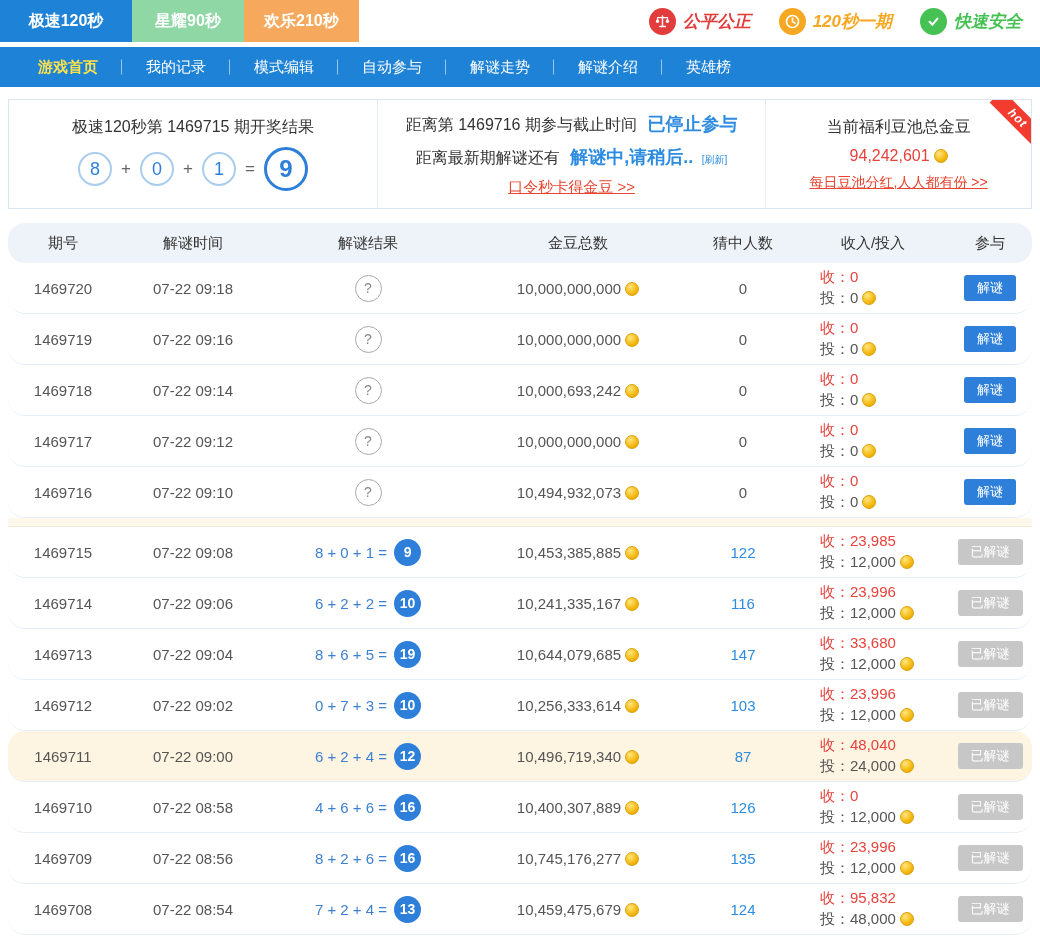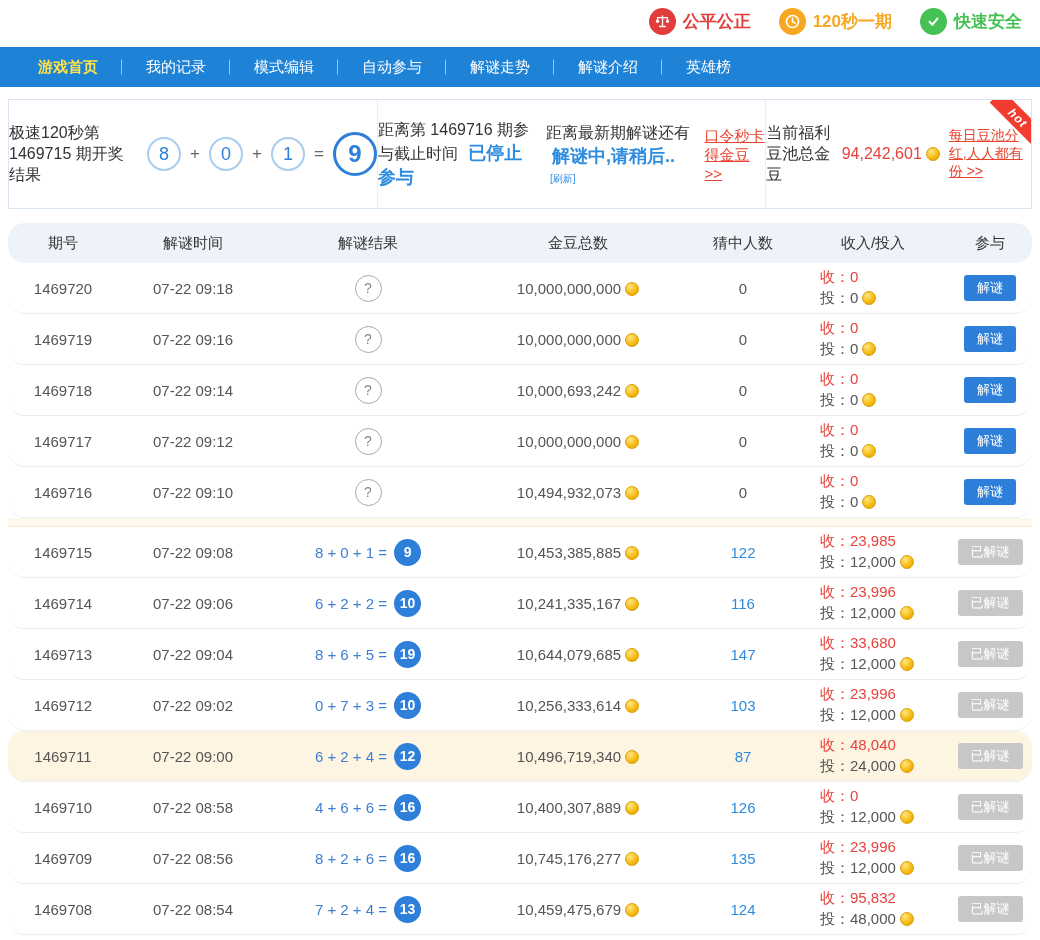--- a/index.html
+++ b/index.html
@@ -7,39 +7,39 @@
   body { font-family:"Liberation Sans","DejaVu Sans",sans-serif; background:#fff; color:#444; }
 
   
   .topbar { display:flex; align-items:stretch; height:42px; background:#fff; }
   .tabs { display:flex; }
   .tab { display:flex; align-items:center; justify-content:center; padding:0 20px;
          min-width:112px; font-size:16px; font-weight:bold; color:#fff; cursor:pointer; }
   .tab.active { background:#1e82d6; min-width:132px; }
   .tab.green  { background:#8fd7a4; }
   .tab.orange { background:#f6a95d; }
-  .badges { margin-left:auto; display:flex; align-items:center; gap:28px; padding-right:18px; }
+  .badges { margin-left:auto; display:flex; align-items:center; gap:28px; padding-right:18px;font-style:italic; }
   .badge { display:flex; align-items:center; gap:7px; font-size:17px; font-weight:bold; }
   .badge .bicon { width:27px; height:27px; border-radius:50%; display:flex;
                   align-items:center; justify-content:center; flex:0 0 auto; }
   .badge.red    { color:#e23c3c; }  .badge.red .bicon    { background:#e23c3c; }
   .badge.orange { color:#f7a823; }  .badge.orange .bicon { background:#f7a823; }
   .badge.green  { color:#46c254; }  .badge.green .bicon  { background:#46c254; }
 
   
   .nav { background:#1e82d6; height:40px; display:flex; align-items:center; margin-top:5px; padding-left:14px; }
   .nav-item { color:#fff; font-size:15px; padding:0 24px; position:relative; cursor:pointer; white-space:nowrap; }
   .nav-item:not(:last-child)::after { content:""; position:absolute; right:0; top:50%;
       transform:translateY(-50%); width:1px; height:15px; background:rgba(255,255,255,.55); }
   .nav-item.current { color:#ffe24a; font-weight:bold; }
 
   
   .info { display:flex; border:1px solid #d8e6f3; margin:12px 8px 14px; position:relative;
           height:110px; background:#fff; }
-  .info-sec { display:flex; flex-direction:row; align-items:center; justify-content:center; gap:9px; }
+  .info-sec { display:flex; flex-direction:column; align-items:center; justify-content:center; gap:9px; }
   .info-sec + .info-sec { border-left:1px solid #e4eef7; }
   .sec-draw { width:36%; }  .sec-countdown { width:38%; }  .sec-pool { width:26%; }
   .draw-title { font-size:16px; color:#333; }
   .draw-eq { display:flex; align-items:center; }
   .num-circle { width:34px; height:34px; border-radius:50%; border:2px solid #a8cdee; color:#2d7fd9;
                 font-size:18px; display:inline-flex; align-items:center; justify-content:center; background:#fff; }
   .num-circle.big { width:44px; height:44px; border:3px solid #2d7fd9; font-size:24px; font-weight:bold; }
   .op { color:#666; font-size:17px; margin:0 9px; }
   .cd-line { font-size:16px; color:#333; }
   .cd-status { color:#2d8ce0; font-weight:bold; font-size:18px; margin-left:6px; }
@@ -76,20 +76,25 @@
   .btn { display:inline-block; border:none; border-radius:3px; color:#fff; font-size:13px;
       padding:5px 13px; line-height:1.2; }
   .btn.solve  { background:#2d7fd9; cursor:pointer; }
   .btn.solved { background:#c7c7c7; cursor:default; }
   .section-sep { height:9px; background:#fdf7ec; border-bottom:1px solid #f2e8d8; }
 </style>
 </head>
 <body>
 
 <div class="topbar">
+  <div class="tabs">
+    <div class="tab active">极速120秒</div>
+    <div class="tab green">星耀90秒</div>
+    <div class="tab orange">欢乐210秒</div>
+  </div>
   <div class="badges">
     <div class="badge red">
       <span class="bicon">
         <svg width="17" height="17" viewBox="0 0 24 24">
           <path d="M12 4v15M5 6.5h14M8 19h8" stroke="#fff" stroke-width="2" fill="none" stroke-linecap="round"></path>
           <path d="M5 6.5l-2.6 6a2.9 2.9 0 0 0 5.2 0zM19 6.5l-2.6 6a2.9 2.9 0 0 0 5.2 0z" fill="#fff"></path>
         </svg>
       </span>
       <span>公平公正</span>
     </div>

